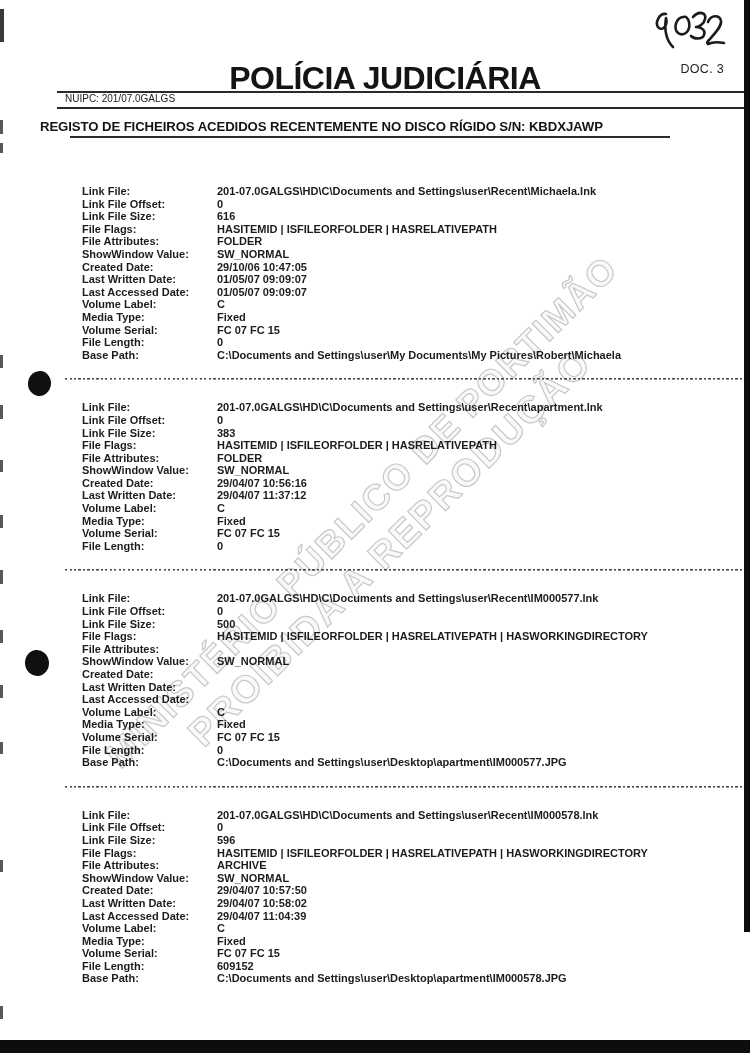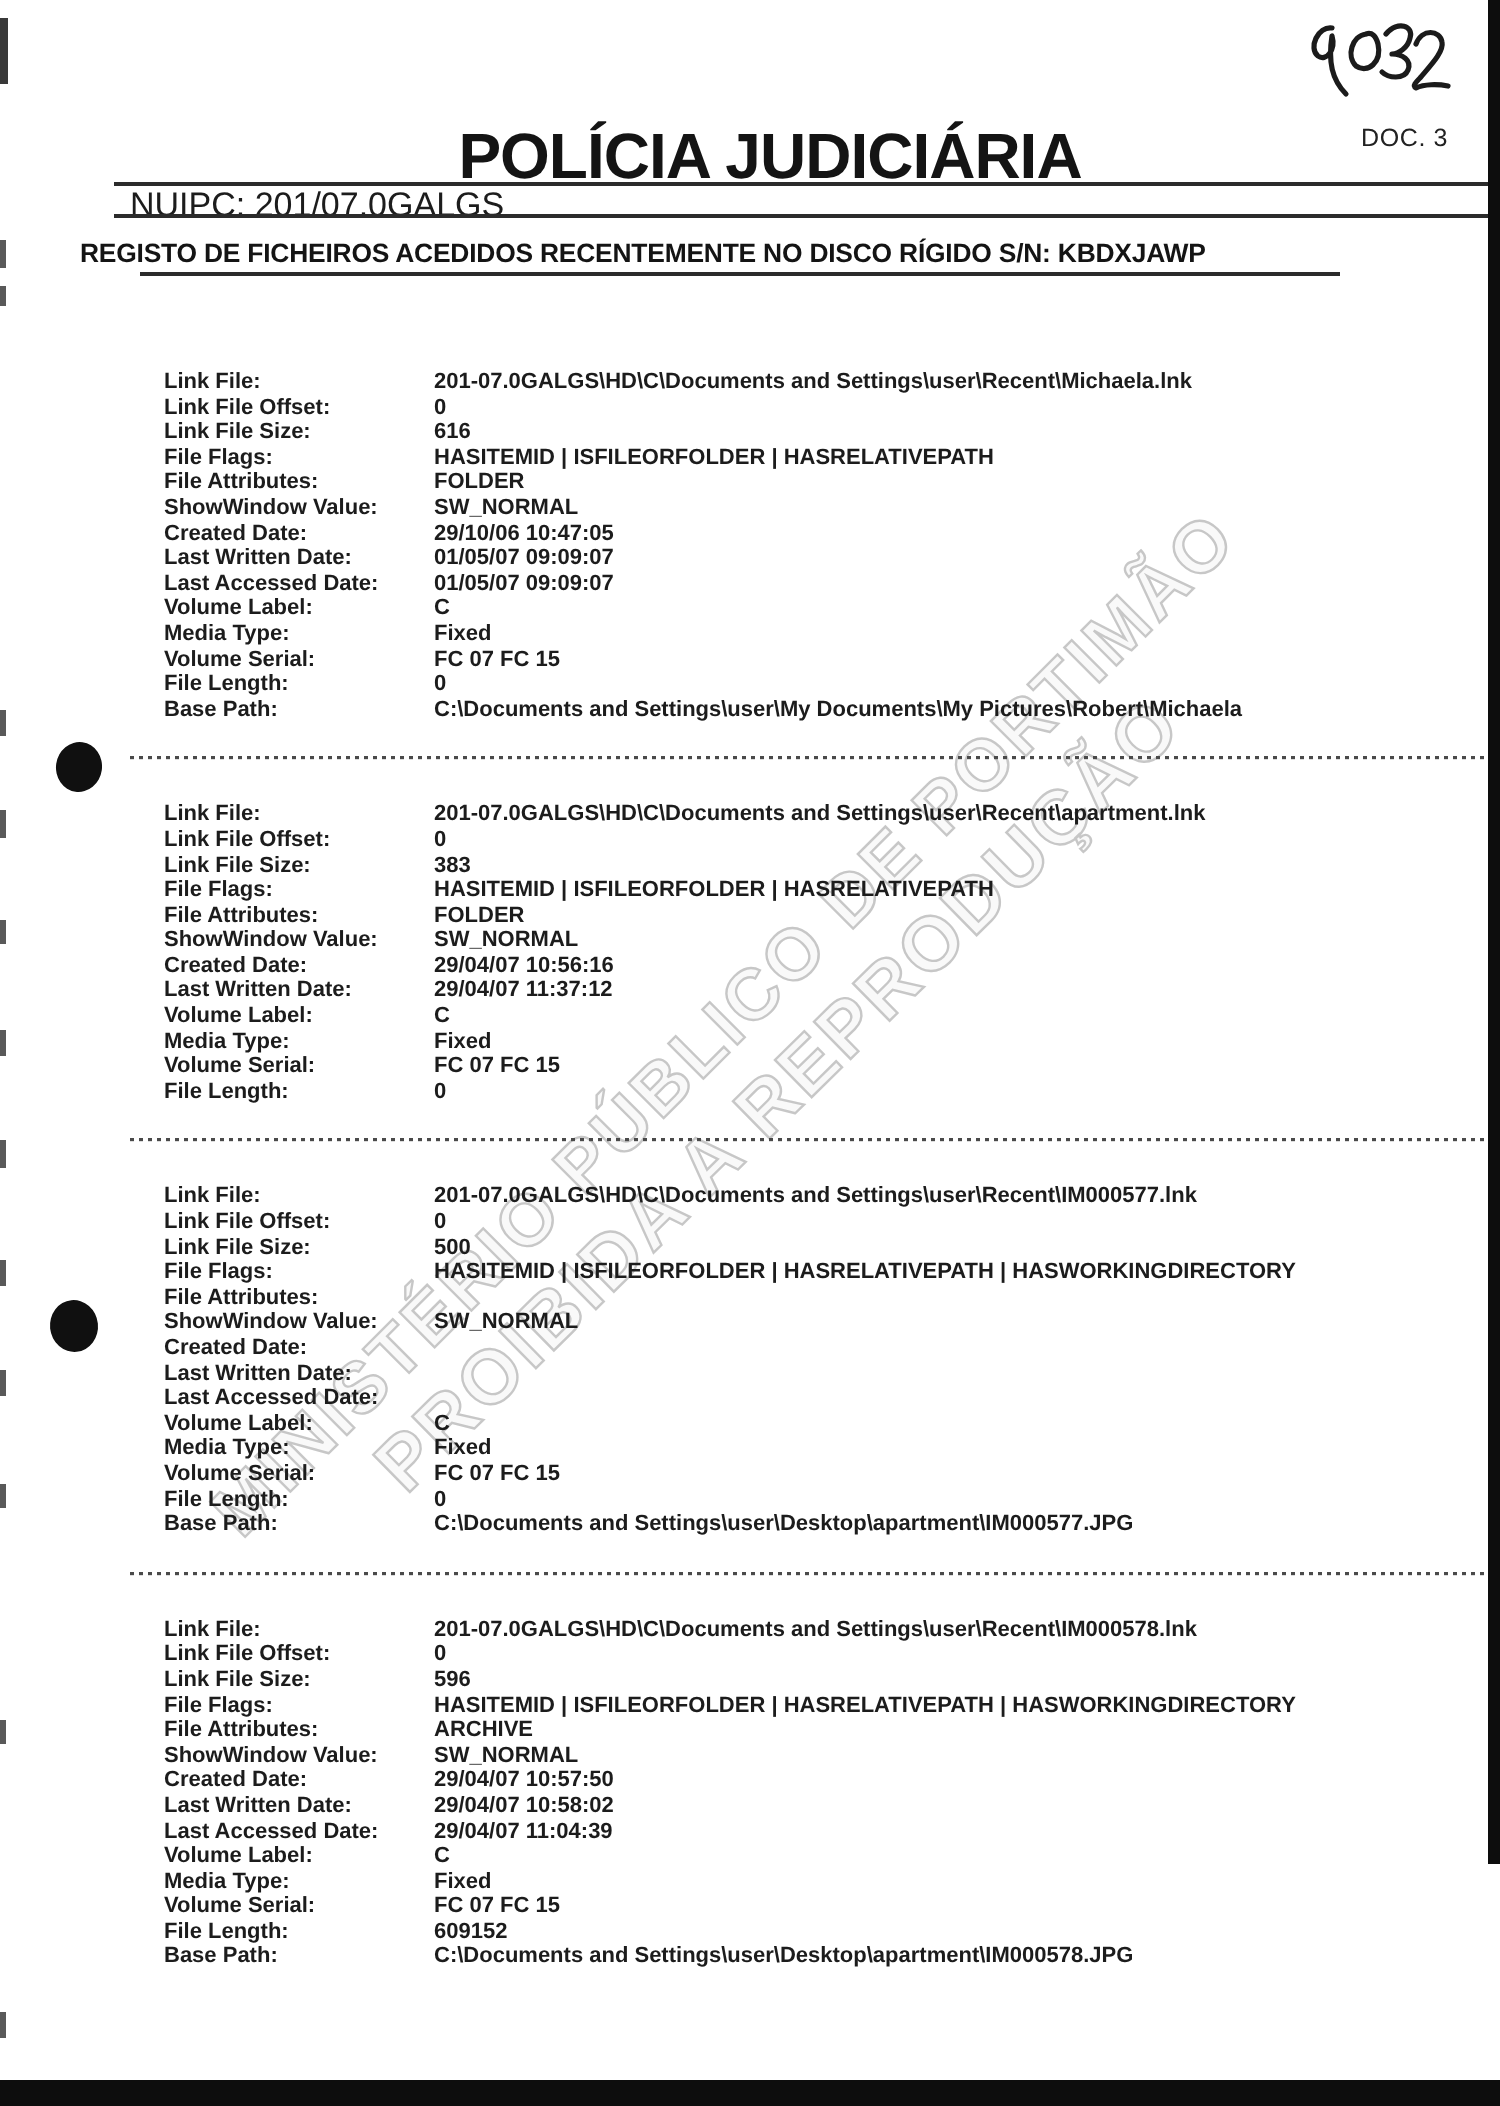--- a/index.html
+++ b/index.html
@@ -12,21 +12,21 @@
   .doc-title{
     position:absolute; top:60px; left:20px; width:730px;
     text-align:center; font-size:32px; font-weight:bold; letter-spacing:-0.5px;
     color:#141414;
   }
   .doc-label{
     position:absolute; top:62px; right:26px; font-size:12.5px; color:#222;
     letter-spacing:0.3px;
   }
   .rule-1{position:absolute; top:91px; left:57px; right:4px; border-top:2px solid #2b2b2b;}
-  .nuipc{position:absolute; top:93px; left:65px; font-size:17px; color:#1c1c1c;}
+  .nuipc{position:absolute; top:93px; left:65px; font-size:10px; color:#1c1c1c;}
   .rule-2{position:absolute; top:107px; left:57px; right:4px; border-top:2px solid #2b2b2b;}
   .heading{
     position:absolute; top:119px; left:0; width:100%; padding-left:40px; box-sizing:border-box;
     text-align:left; font-size:13.2px; font-weight:bold; color:#141414; letter-spacing:-0.1px;
   }
   .rule-3{position:absolute; top:136px; left:70px; width:600px; border-top:2px solid #2b2b2b;}
 
   
   .handwriting{position:absolute; top:5px; left:600px; width:130px; height:60px;}
 

